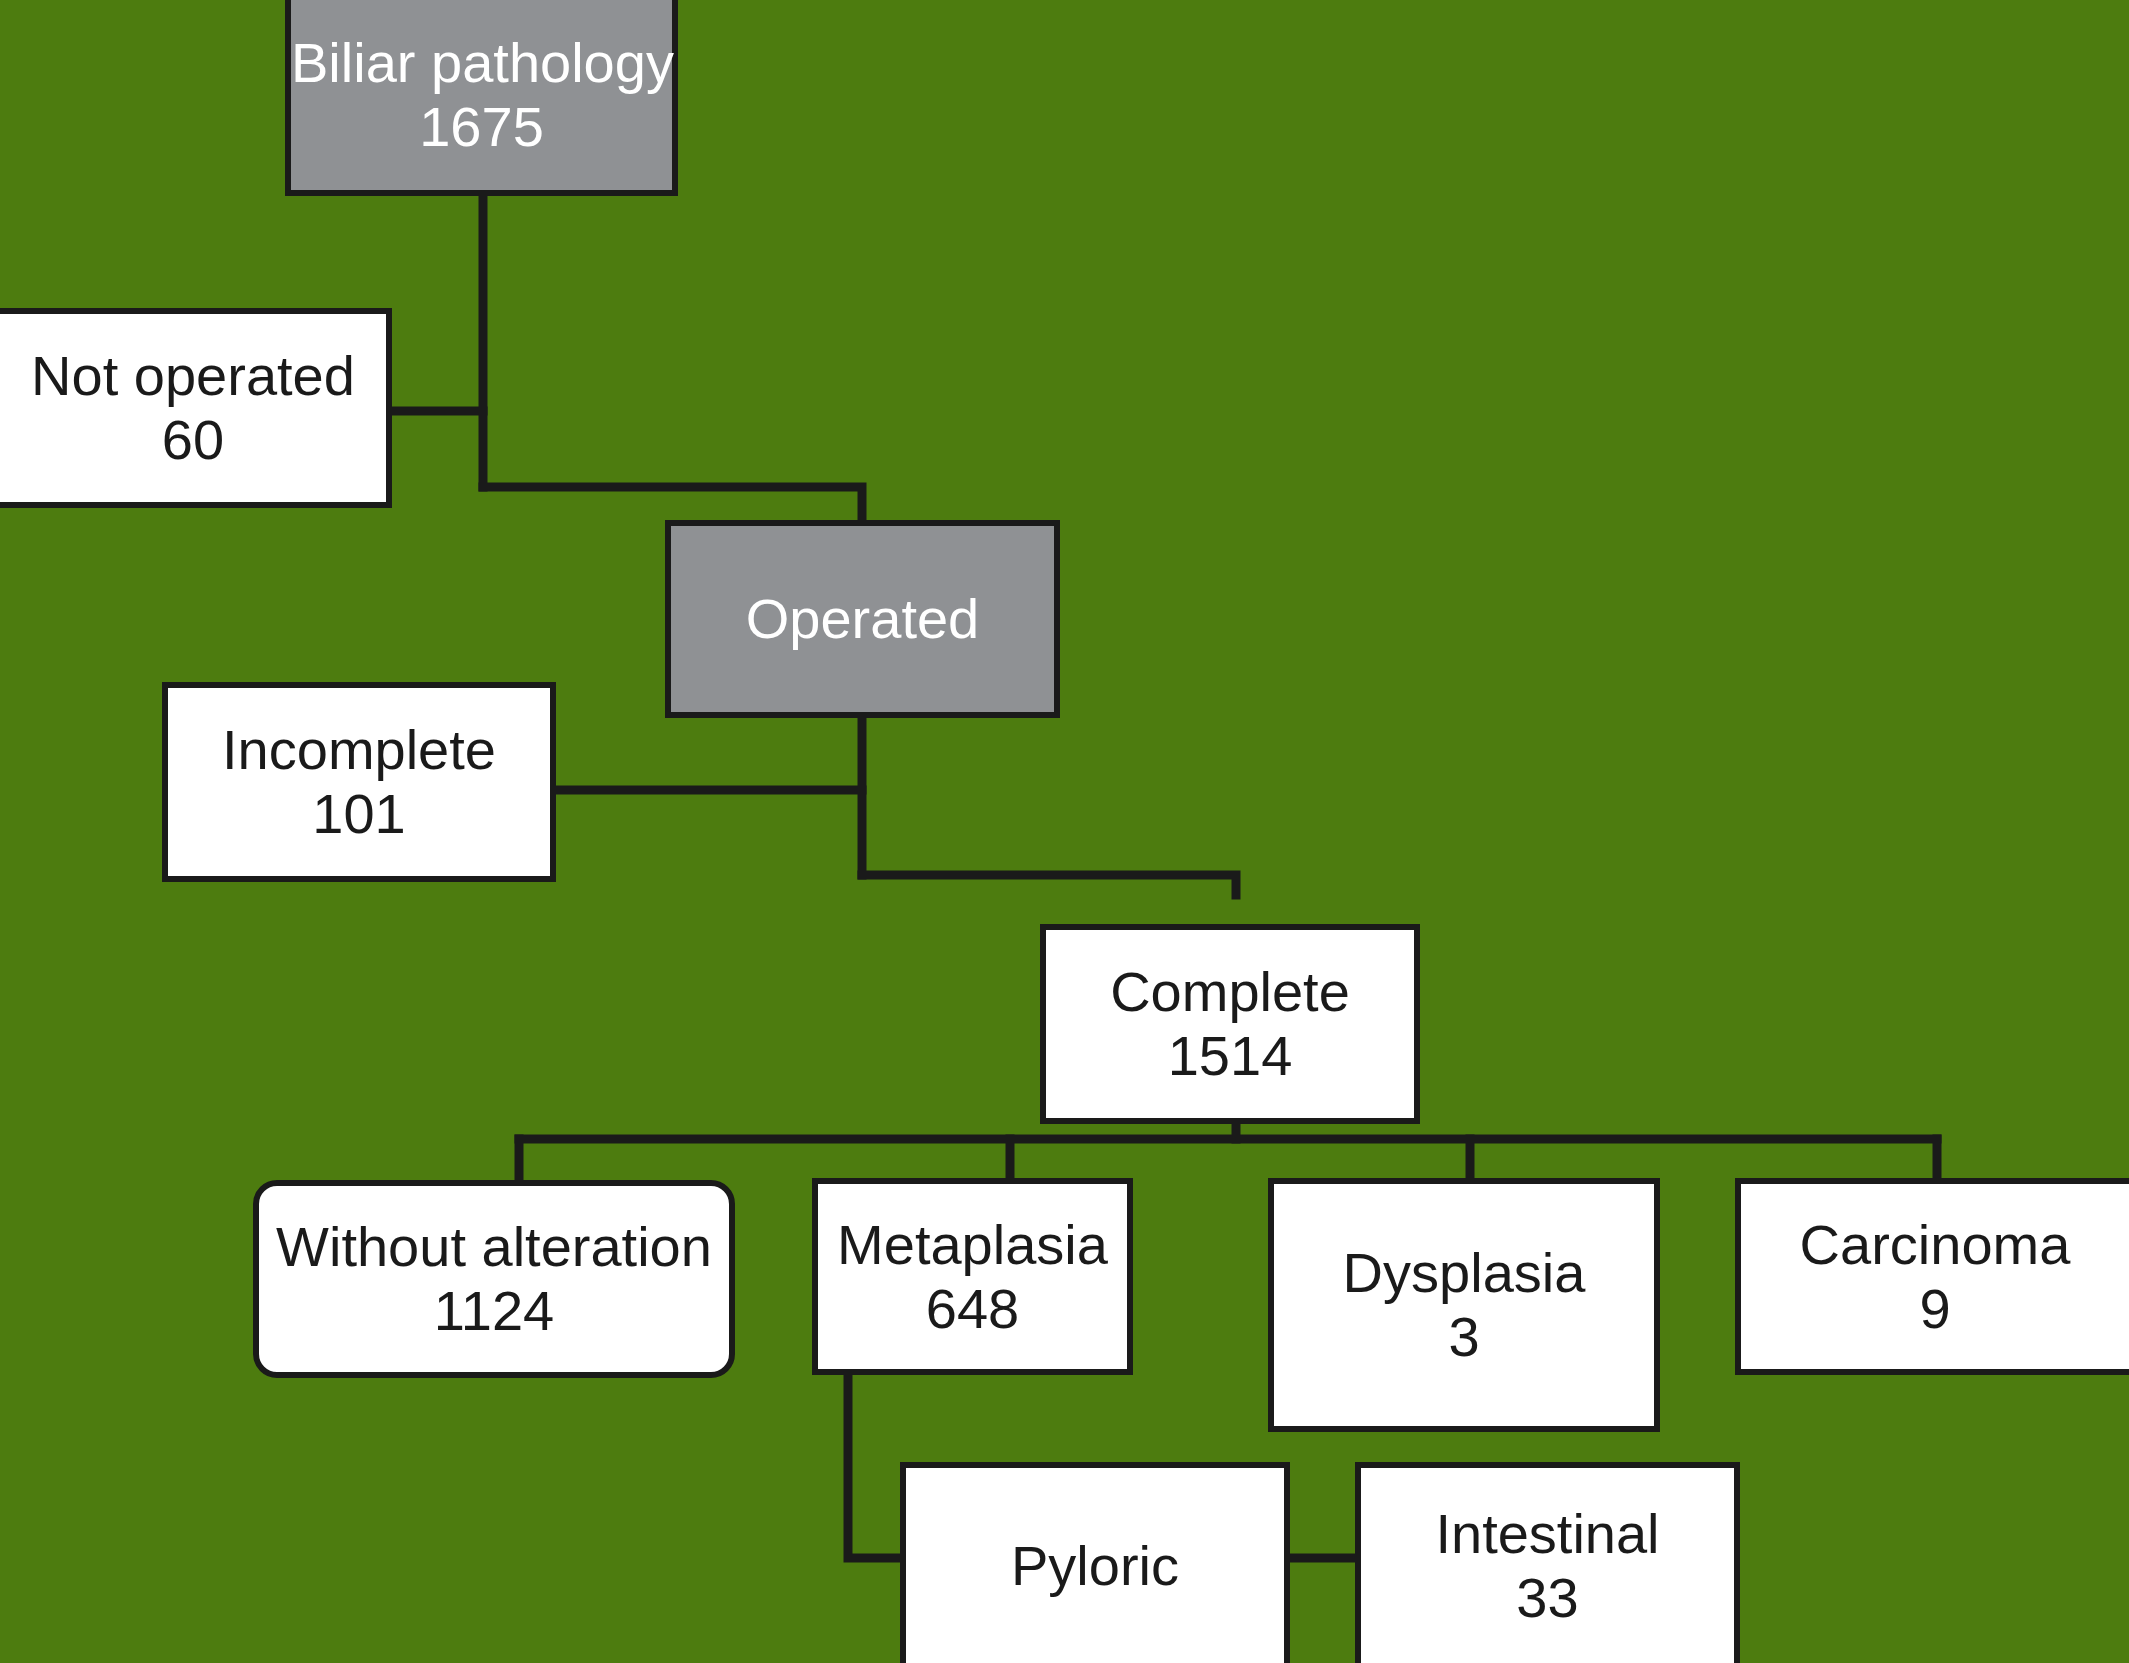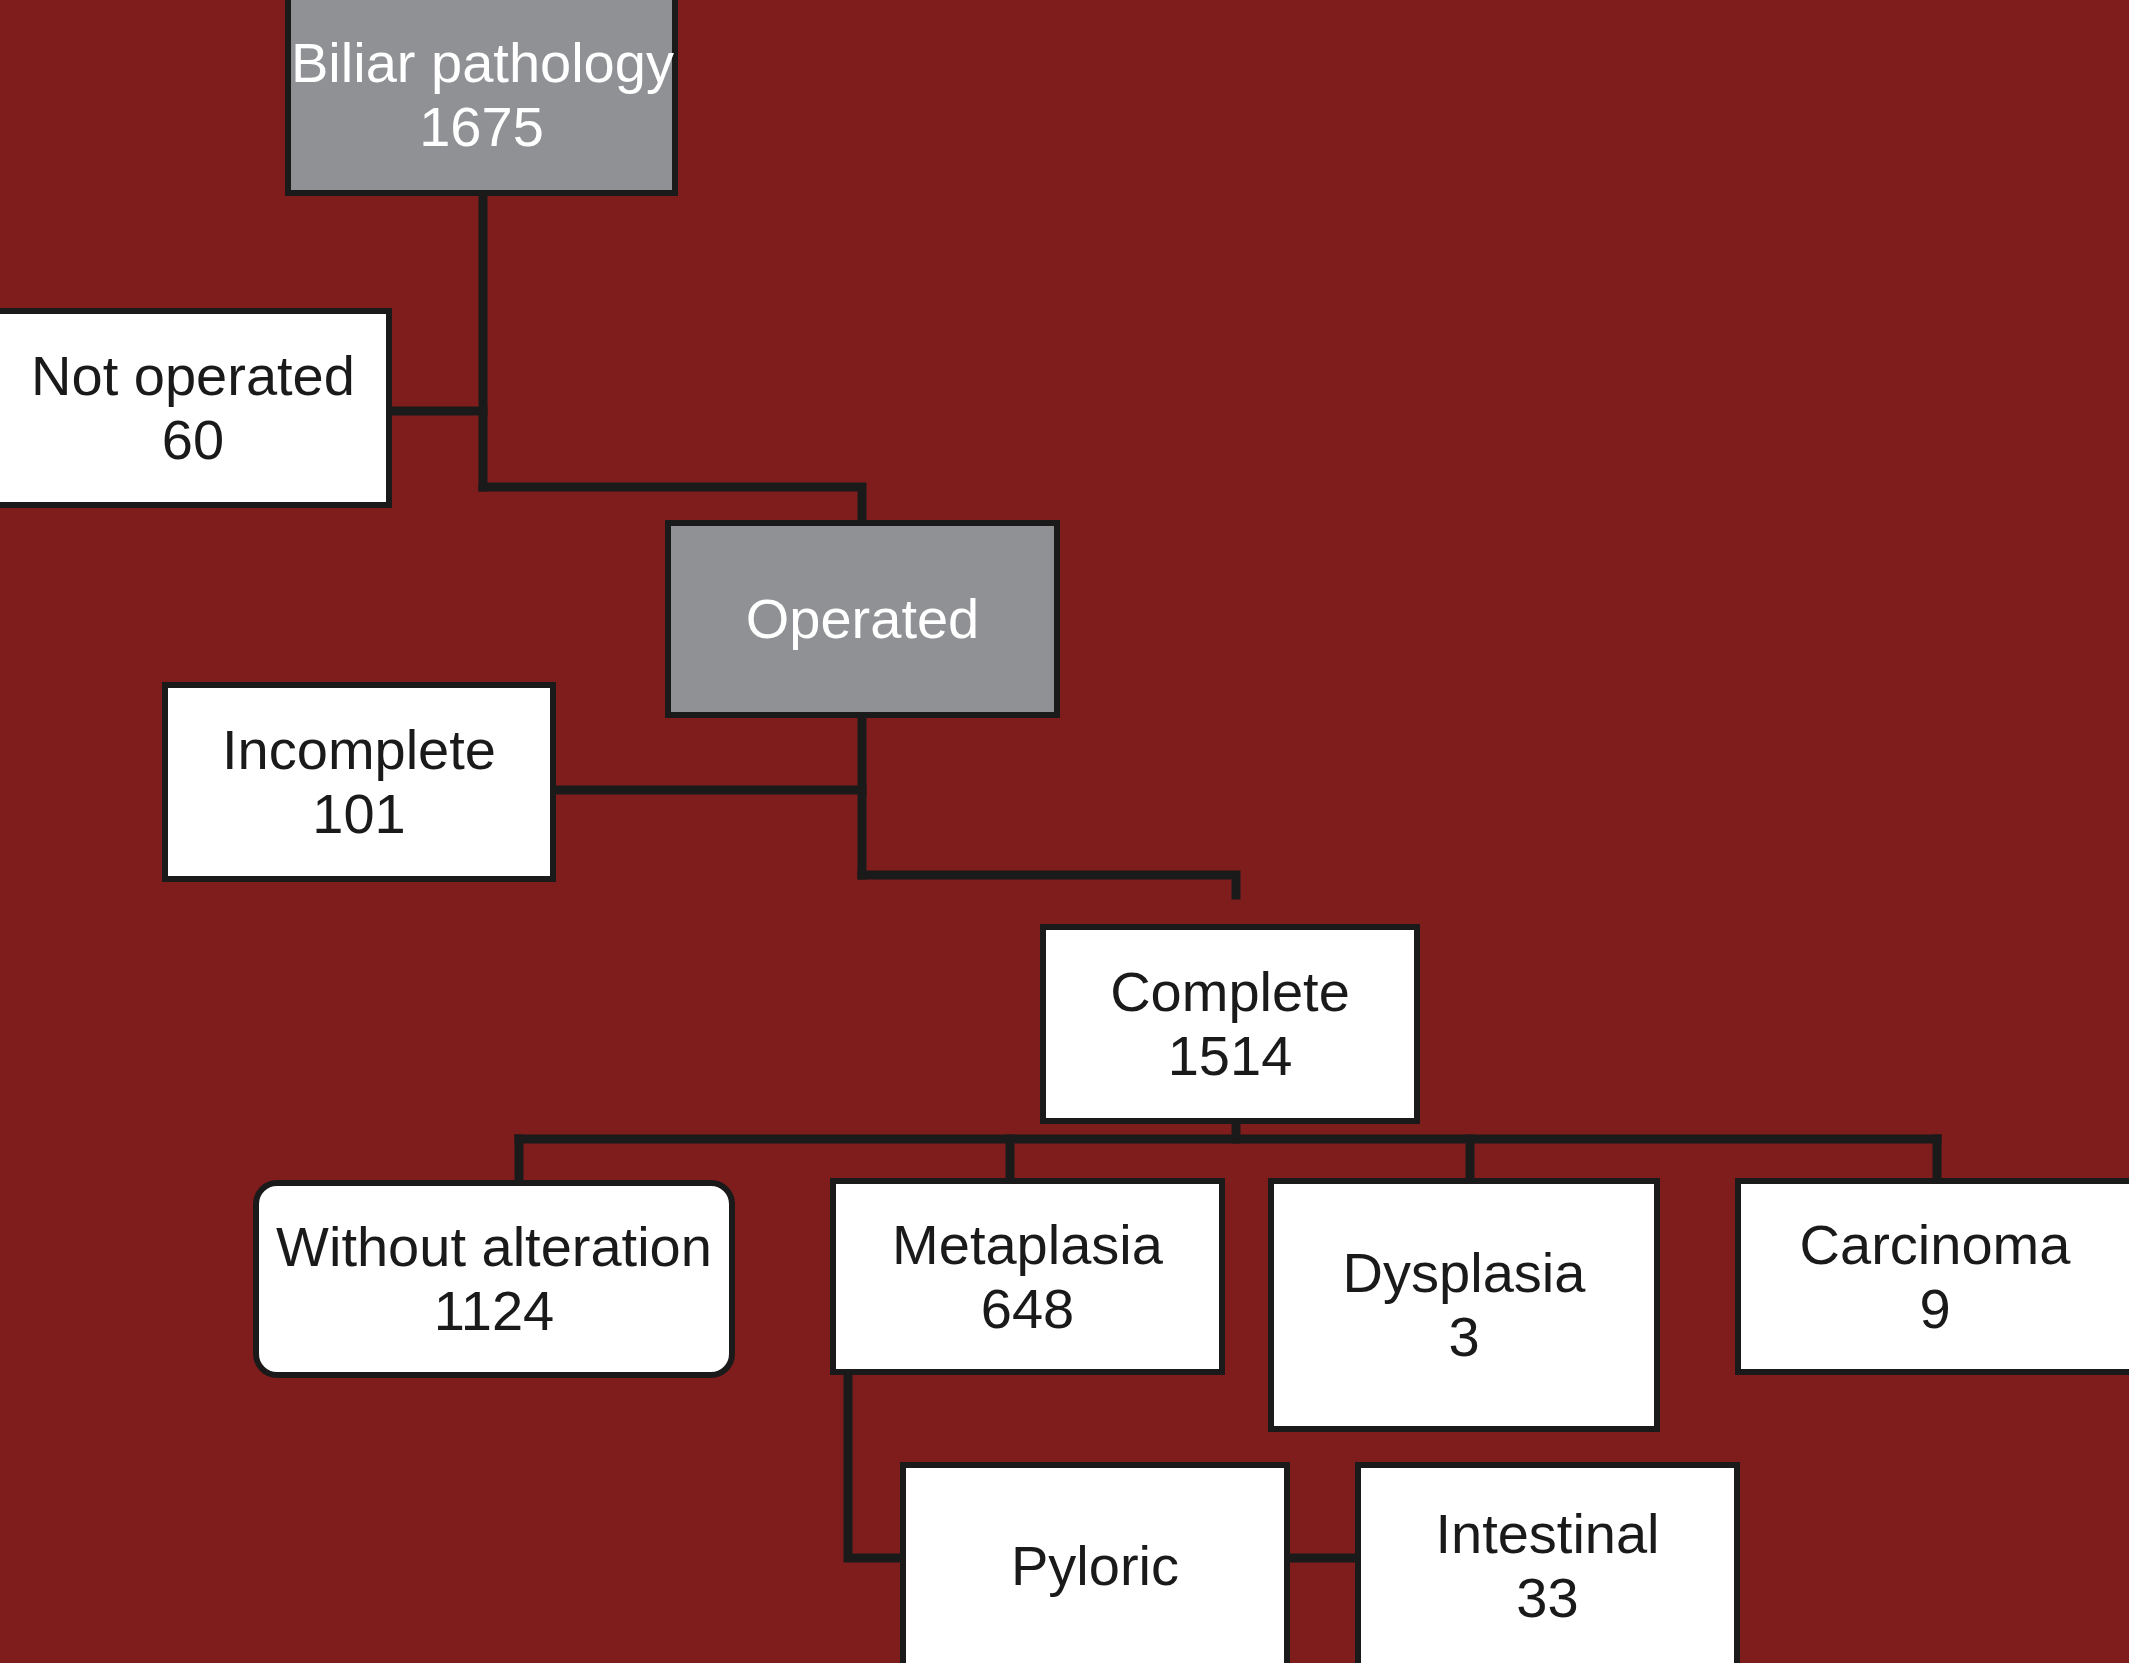--- a/index.html
+++ b/index.html
@@ -7,21 +7,21 @@
     padding: 0;
     background: #ffffff;
   }
   body {
     font-family: "Liberation Sans", sans-serif;
   }
   #flowchart-root {
     position: relative;
     width: 2129px;
     height: 1663px;
-    background: #7f1d1d;
+    background: #4d7c0f;
     overflow: hidden;
   }
   #flowchart-svg {
     position: absolute;
     top: 0;
     left: 0;
     width: 2129px;
     height: 1663px;
     display: block;
   }
@@ -55,21 +55,21 @@
   .shaded .node-value {
     color: #ffffff;
   }
   
   #node-biliar      { left: 285px;  top: -6px;   width: 393px; height: 202px; }
   #node-notoperated { left: -6px;   top: 308px;  width: 398px; height: 200px; }
   #node-operated    { left: 665px;  top: 520px;  width: 395px; height: 198px; }
   #node-incomplete  { left: 162px;  top: 682px;  width: 394px; height: 200px; }
   #node-complete    { left: 1040px; top: 924px;  width: 380px; height: 200px; }
   #node-without     { left: 253px;  top: 1180px; width: 482px; height: 198px; border-radius: 24px; }
-  #node-metaplasia  { left: 830px;  top: 1178px; width: 395px; height: 197px; }
+  #node-metaplasia  { left: 812px;  top: 1178px; width: 321px; height: 197px; }
   #node-dysplasia   { left: 1268px; top: 1178px; width: 392px; height: 254px; }
   #node-carcinoma   { left: 1735px; top: 1178px; width: 400px; height: 197px; }
   #node-pyloric     { left: 900px;  top: 1462px; width: 390px; height: 207px; }
   #node-intestinal  { left: 1355px; top: 1462px; width: 385px; height: 207px; }
 </style>
 </head>
 <body>
 
 <div id="flowchart-root">
 

